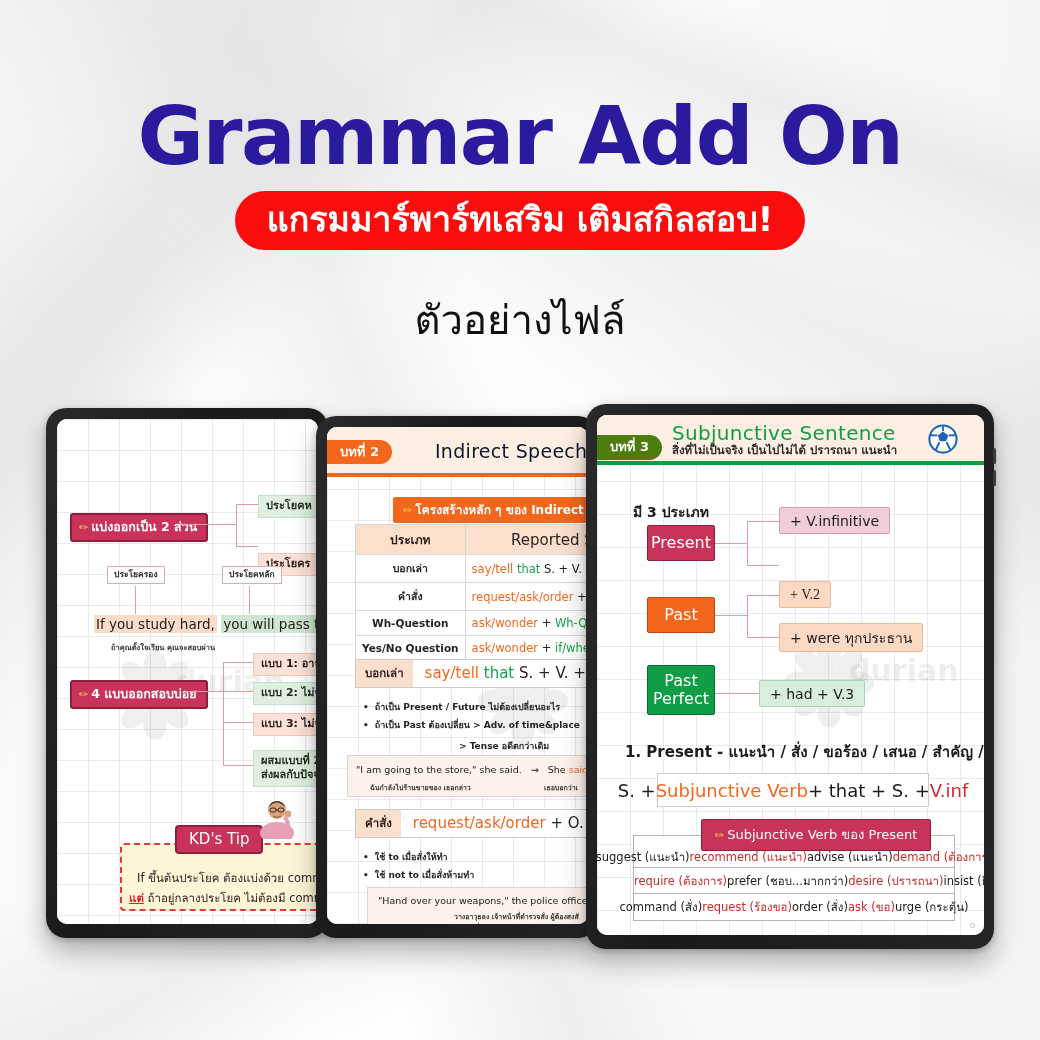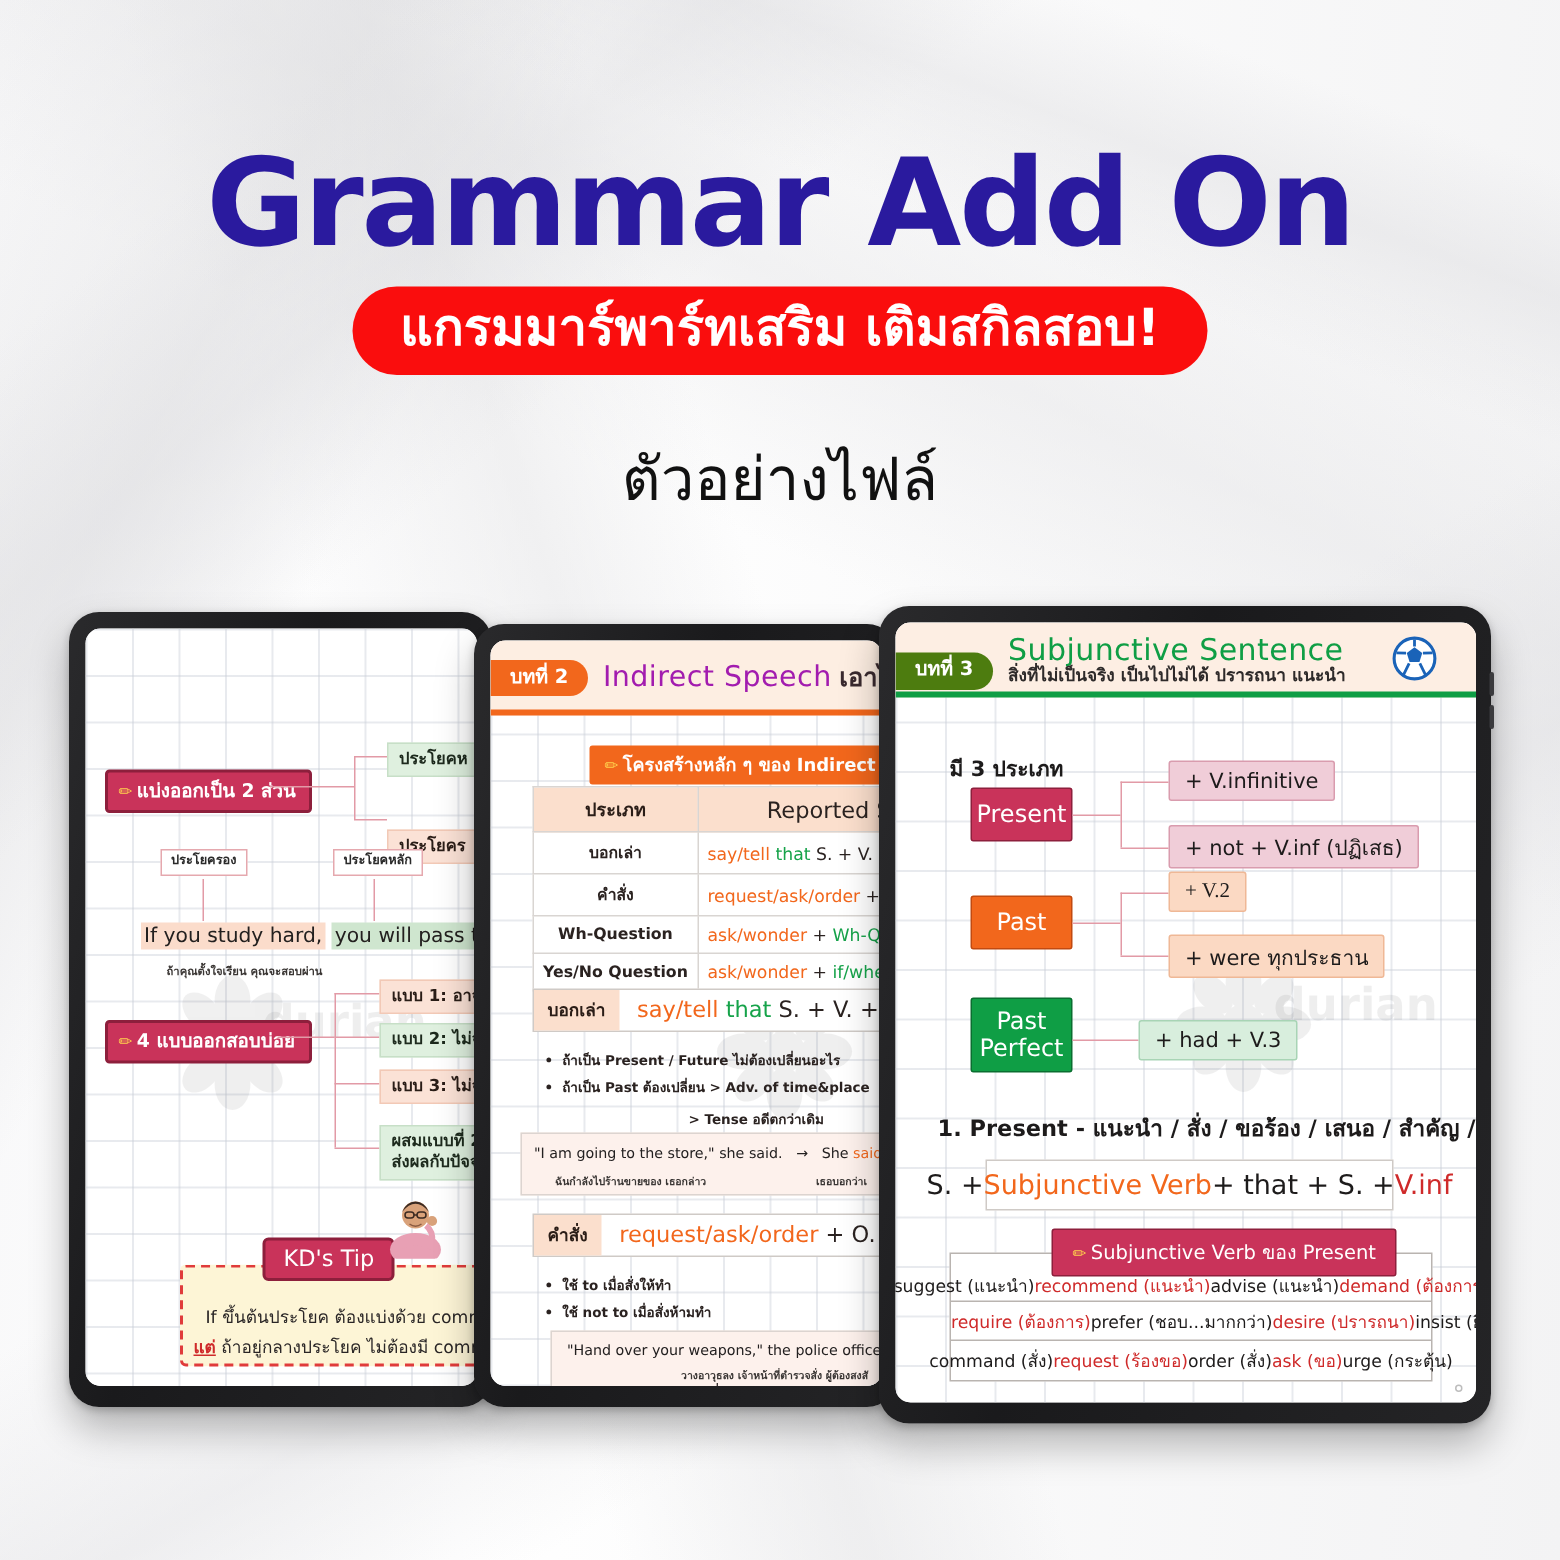--- a/index.html
+++ b/index.html
@@ -143,21 +143,21 @@
 
   
   .sheet-head {
     position: relative;
     height: 50px;
     padding: 0;
     display: flex;
     align-items: center;
   }
   .sheet-head.c1 { background: #fdeaea; }
-  .sheet-head.c2 { background: #fdeee2; }
+  .sheet-head.c2 { background: #fdeee2; gap: 33px; }
   .sheet-head.c3 { background: #fdeee3; }
 
   .sheet-head .rule {
     position: absolute; left: 0; right: 0; bottom: 0; height: 4px;
   }
   .c1 .rule { background: #c0304f; }
   .c2 .rule { background: #f2671c; }
   .c3 .rule { background: #0f9e45; }
 
   .chapter-pill {
@@ -173,21 +173,21 @@
   }
   .c1 .chapter-pill { background: #c9335a; }
   .c2 .chapter-pill { background: #f2671c; }
   .c3 .chapter-pill { background: #4d7c0f; margin-top: 15px; }
 
   .head-title { font-family: "DejaVu Sans", sans-serif; white-space: nowrap; line-height: 1.05; }
   .head-en { font-size: 19px; font-weight: 400; letter-spacing: .3px; }
   .head-th { font-size: 17px; font-weight: 700; }
   .c1 .head-en { color: #c9335a; }
   .c1 .head-th { color: #3a2a2f; }
-  .c2 .head-en { color: #a21caf; }
+  .c2 .head-en { color: #0f172a; }
   .c2 .head-th { color: #3a2a2f; }
   .c3 .head-en { color: #0f9e45; font-size: 20px; }
   .c3 .head-sub { font-size: 11.5px; font-weight: 700; color: #2e2a2a; white-space: nowrap; }
 
   .ball-icon { position: absolute; right: 26px; top: 9px; }
 
   
   .bx {
     position: absolute;
     font-family: "DejaVu Sans", sans-serif;
@@ -633,21 +633,20 @@
         </div>
 
         <div class="t3-label mi3" style="left:36px; top:86px;">มี 3 ประเภท</div>
 
         <div class="node present" style="left:50px; top:110px; width:68px; height:36px;">Present</div>
         <div class="conn3 h" style="left:118px; top:128px; width:32px;"></div>
         <div class="conn3 v" style="left:150px; top:106px; height:44px;"></div>
         <div class="conn3 h" style="left:150px; top:106px; width:32px;"></div>
         <div class="conn3 h" style="left:150px; top:150px; width:32px;"></div>
         <div class="leaf pink" style="left:182px; top:92px; height:27px;">+ V.infinitive</div>
-        <div class="leaf pink" style="left:182px; top:135px; height:29px;">+ not + V.inf (ปฏิเสธ)</div>
 
         <div class="node past" style="left:50px; top:182px; width:68px; height:36px;">Past</div>
         <div class="conn3 h" style="left:118px; top:200px; width:32px;"></div>
         <div class="conn3 v" style="left:150px; top:180px; height:42px;"></div>
         <div class="conn3 h" style="left:150px; top:180px; width:32px;"></div>
         <div class="conn3 h" style="left:150px; top:222px; width:32px;"></div>
         <div class="leaf peach" style="left:182px; top:166px; height:27px;font-family:Liberation Serif, serif;">+ V.2</div>
         <div class="leaf peach" style="left:182px; top:208px; height:29px;">+ were ทุกประธาน</div>
 
         <div class="node pastp" style="left:50px; top:250px; width:68px; height:50px; white-space:pre-line;">Past

